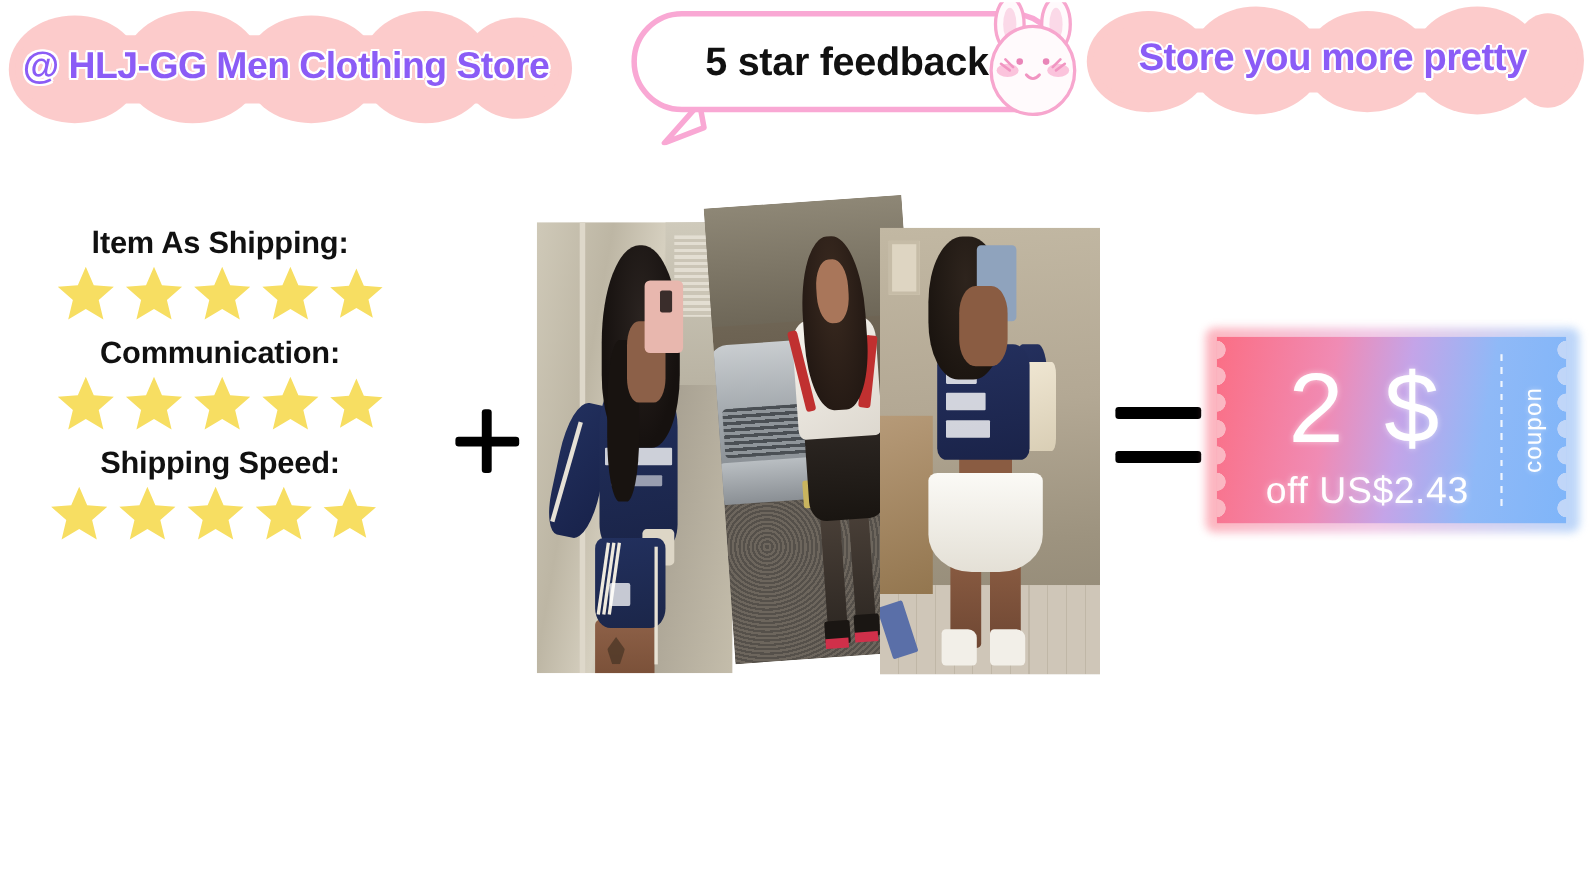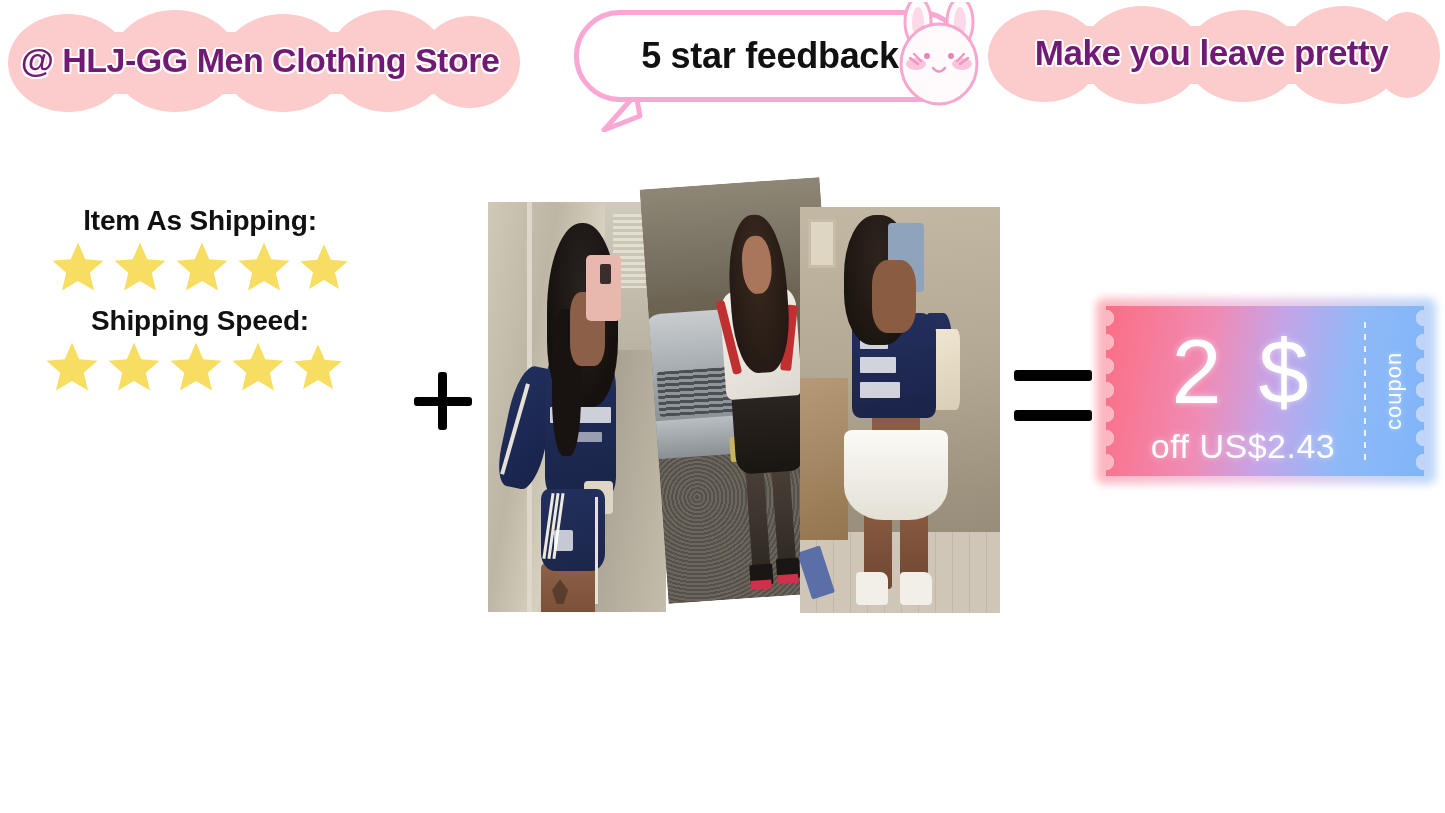--- a/index.html
+++ b/index.html
@@ -18,21 +18,21 @@
   .banner-right {
     position: absolute; left: 978px; top: 0px; width: 467px; height: 105px;
   }
   .cloud-wrap { position: absolute; inset: 0; }
   .cloud-wrap .lobe {
     position: absolute; background: #FCCBCB; border-radius: 50%;
   }
   .banner-text {
     position: absolute; inset: 0;
     display: flex; align-items: center; justify-content: center;
-    font-weight: bold; color: #701a75; white-space: nowrap;
+    font-weight: bold; color: #8b5cf6; white-space: nowrap;
     letter-spacing: -0.5px;
     text-shadow:
       2px 0 0 #fff, -2px 0 0 #fff, 0 2px 0 #fff, 0 -2px 0 #fff,
       1.5px 1.5px 0 #fff, -1.5px 1.5px 0 #fff, 1.5px -1.5px 0 #fff, -1.5px -1.5px 0 #fff;
   }
   .banner-left .banner-text { font-size: 34px; }
   .banner-right .banner-text { font-size: 35px; }
 
   
   .bubble-area { position: absolute; left: 572px; top: 4px; width: 420px; height: 125px; }
@@ -319,21 +319,21 @@
 
   <div class="banner-right">
     <div class="cloud-wrap">
       <div class="lobe" style="left:10px;  top:10px; width:112px; height:92px;"></div>
       <div class="lobe" style="left:104px; top:6px;  width:120px; height:98px;"></div>
       <div class="lobe" style="left:208px; top:10px; width:114px; height:92px;"></div>
       <div class="lobe" style="left:306px; top:6px;  width:118px; height:98px;"></div>
       <div class="lobe" style="left:396px; top:12px; width:66px;  height:86px;"></div>
       <div class="lobe" style="left:16px;  top:26px; width:440px; height:58px; border-radius:30px;"></div>
     </div>
-    <div class="banner-text">Make you leave pretty</div>
+    <div class="banner-text">Store you more pretty</div>
   </div>
 
   <div class="ratings">
 
     <div class="rating-block">
       <div class="rating-label">ltem As Shipping:</div>
       <div class="star-row">
         <svg width="62" height="60" viewBox="0 0 24 24">
             <path d="M12 2.2 14.9 8.9 22.2 9.5 16.7 14.3 18.4 21.4 12 17.6 5.6 21.4 7.3 14.3 1.8 9.5 9.1 8.9z" fill="#F7DE62"></path>
           </svg>
@@ -345,20 +345,40 @@
           </svg>
         <svg width="62" height="60" viewBox="0 0 24 24">
             <path d="M12 2.2 14.9 8.9 22.2 9.5 16.7 14.3 18.4 21.4 12 17.6 5.6 21.4 7.3 14.3 1.8 9.5 9.1 8.9z" fill="#F7DE62"></path>
           </svg>
         <svg width="58" height="56" viewBox="0 0 24 24" style="align-self:center">
             <path d="M12 2.2 14.9 8.9 22.2 9.5 16.7 14.3 18.4 21.4 12 17.6 5.6 21.4 7.3 14.3 1.8 9.5 9.1 8.9z" fill="#F7DE62"></path>
           </svg>
       </div>
     </div>
 
+    <div class="rating-block">
+      <div class="rating-label">Communication:</div>
+      <div class="star-row">
+        <svg width="62" height="60" viewBox="0 0 24 24">
+            <path d="M12 2.2 14.9 8.9 22.2 9.5 16.7 14.3 18.4 21.4 12 17.6 5.6 21.4 7.3 14.3 1.8 9.5 9.1 8.9z" fill="#F7DE62"></path>
+          </svg>
+        <svg width="62" height="60" viewBox="0 0 24 24">
+            <path d="M12 2.2 14.9 8.9 22.2 9.5 16.7 14.3 18.4 21.4 12 17.6 5.6 21.4 7.3 14.3 1.8 9.5 9.1 8.9z" fill="#F7DE62"></path>
+          </svg>
+        <svg width="62" height="60" viewBox="0 0 24 24">
+            <path d="M12 2.2 14.9 8.9 22.2 9.5 16.7 14.3 18.4 21.4 12 17.6 5.6 21.4 7.3 14.3 1.8 9.5 9.1 8.9z" fill="#F7DE62"></path>
+          </svg>
+        <svg width="62" height="60" viewBox="0 0 24 24">
+            <path d="M12 2.2 14.9 8.9 22.2 9.5 16.7 14.3 18.4 21.4 12 17.6 5.6 21.4 7.3 14.3 1.8 9.5 9.1 8.9z" fill="#F7DE62"></path>
+          </svg>
+        <svg width="58" height="56" viewBox="0 0 24 24" style="align-self:center">
+            <path d="M12 2.2 14.9 8.9 22.2 9.5 16.7 14.3 18.4 21.4 12 17.6 5.6 21.4 7.3 14.3 1.8 9.5 9.1 8.9z" fill="#F7DE62"></path>
+          </svg>
+      </div>
+    </div>
 
     <div class="rating-block">
       <div class="rating-label">Shipping Speed:</div>
       <div class="star-row" style="transform:translateX(-6px)">
         <svg width="62" height="60" viewBox="0 0 24 24">
             <path d="M12 2.2 14.9 8.9 22.2 9.5 16.7 14.3 18.4 21.4 12 17.6 5.6 21.4 7.3 14.3 1.8 9.5 9.1 8.9z" fill="#F7DE62"></path>
           </svg>
         <svg width="62" height="60" viewBox="0 0 24 24">
             <path d="M12 2.2 14.9 8.9 22.2 9.5 16.7 14.3 18.4 21.4 12 17.6 5.6 21.4 7.3 14.3 1.8 9.5 9.1 8.9z" fill="#F7DE62"></path>
           </svg>

